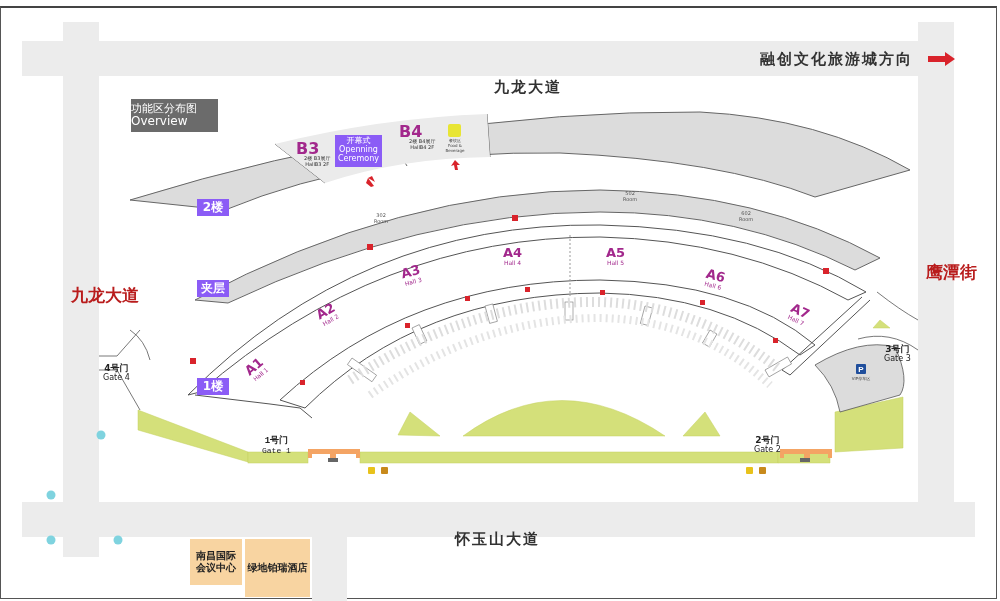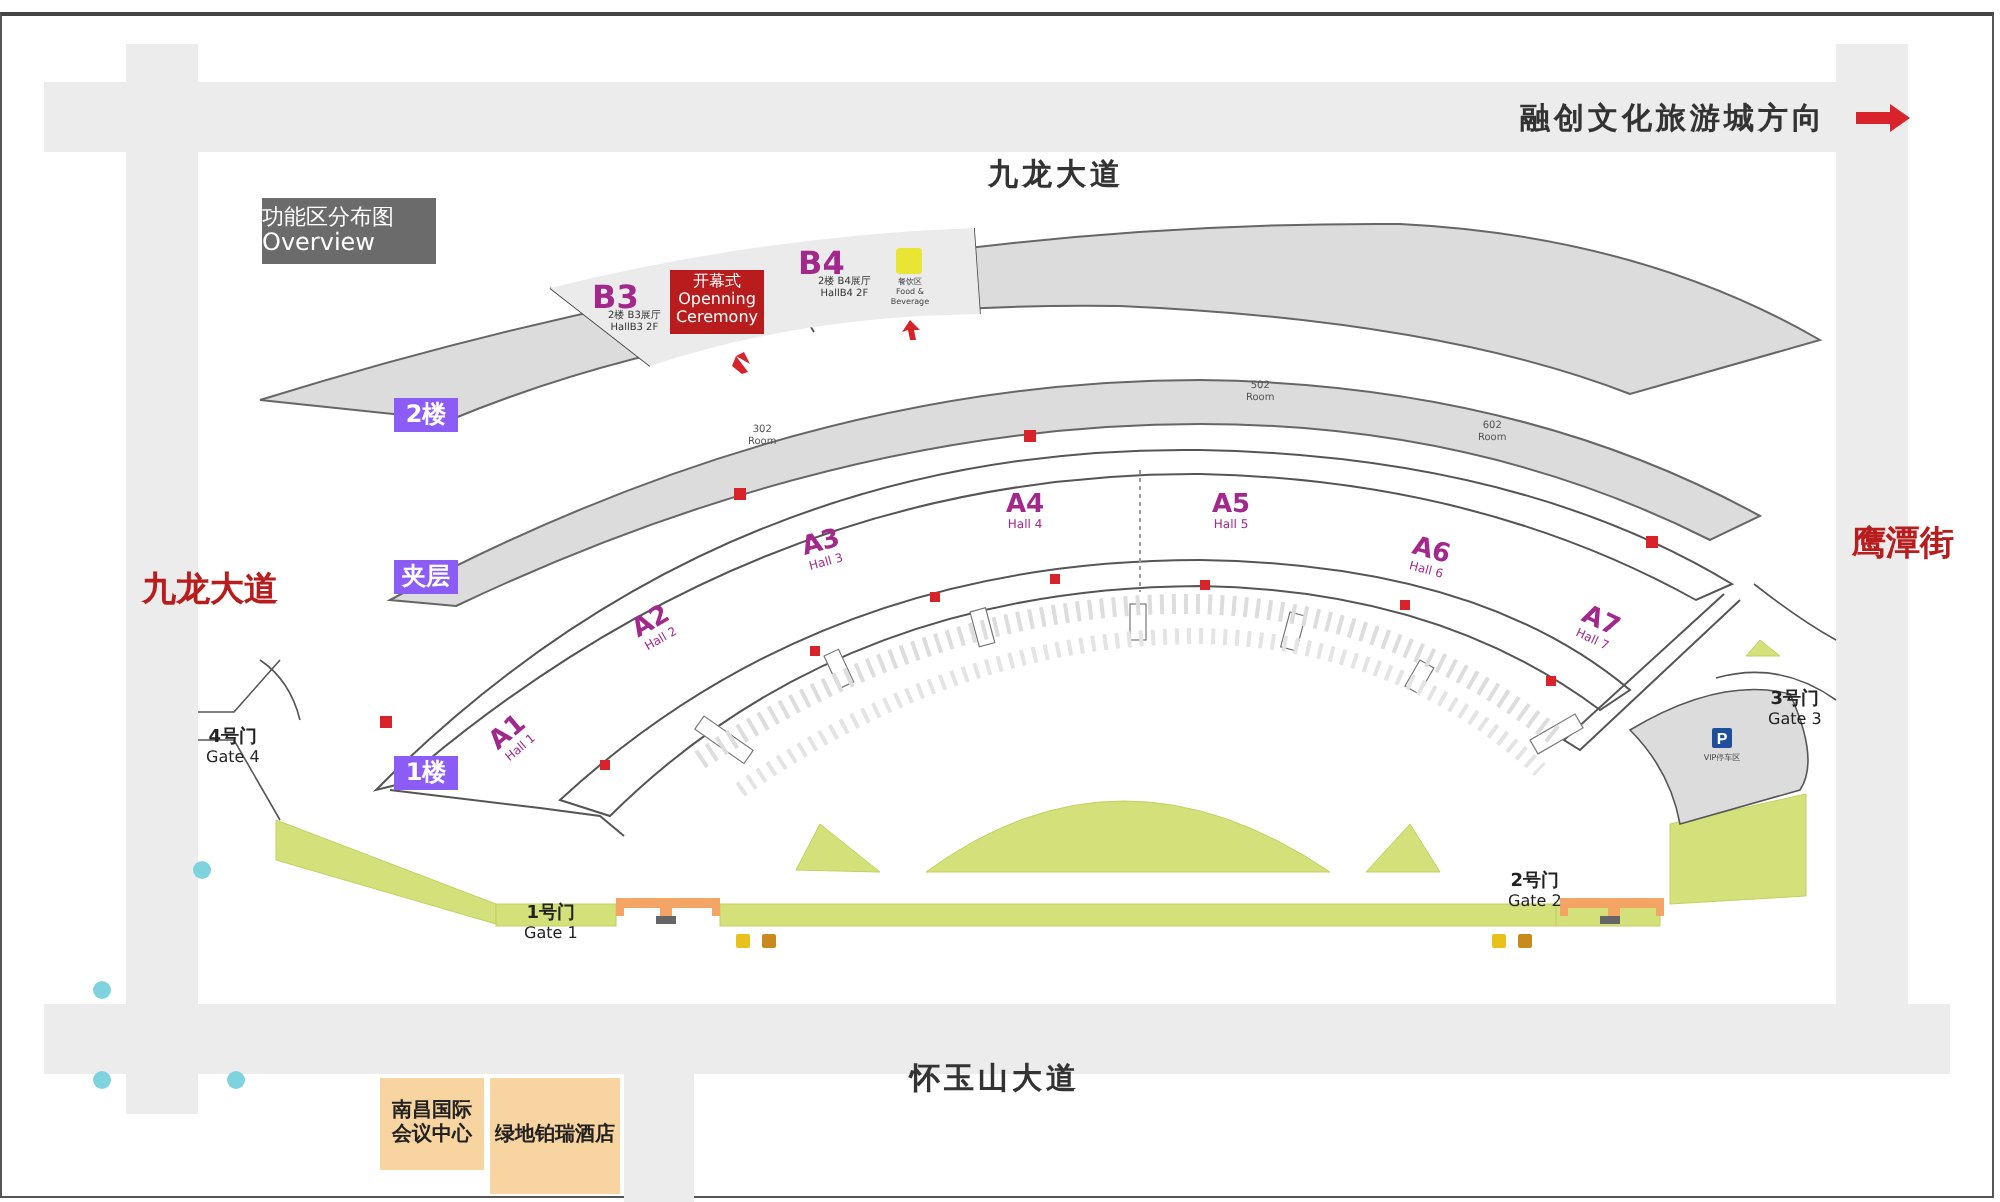--- a/index.html
+++ b/index.html
@@ -9,21 +9,21 @@
   .lbl { position: absolute; white-space: nowrap; }
   .road-h { font-weight: bold; color: #333; font-size: 15px; letter-spacing: 2px; }
   .road-v { font-weight: bold; color: #b91c1c; font-size: 17px; line-height: 20px; width: 20px; text-align: center; }
   .overview { position: absolute; left: 131px; top: 99px; width: 87px; height: 33px; background: #6b6b6b; color: #fff; text-align: left; font-size: 11px; line-height: 13px; padding-top: 3px; box-sizing: border-box; }
   .overview .en { font-size: 12px; }
   .floor-tag { position: absolute; background: #8b5cf6; color: #fff; font-weight: bold; font-size: 12px; text-align: center; line-height: 17px; height: 17px; width: 32px; }
   .hall { position: absolute; color: #a2288c; font-weight: bold; font-size: 13px; text-align: center; line-height: 12px; }
   .hall .sub { font-size: 6px; font-weight: normal; display: block; line-height: 7px; }
   .bhall { position: absolute; color: #a2288c; font-weight: bold; font-size: 16px; }
   .bsub { position: absolute; font-size: 5px; color: #333; text-align: center; line-height: 6px; }
-  .ceremony { position: absolute; left: 335px; top: 135px; width: 47px; height: 32px; background: #b91c1c; color: #fff; font-size: 8px; text-align: center; line-height: 9px; padding-top: 1px; box-sizing: border-box; }
+  .ceremony { position: absolute; left: 335px; top: 135px; width: 47px; height: 32px; background: #8b5cf6; color: #fff; font-size: 8px; text-align: center; line-height: 9px; padding-top: 1px; box-sizing: border-box; }
   .gate { position: absolute; font-size: 8px; text-align: center; line-height: 9px; color: #222; }
   .gate b { font-size: 9px; }
   .room { position: absolute; font-size: 5px; color: #555; text-align: center; line-height: 6px; }
   .bldg { position: absolute; background: #f8d4a1; font-weight: bold; font-size: 10px; color: #222; text-align: center; display: flex; align-items: center; justify-content: center; line-height: 12px; }
   .arrow-red { position: absolute; left: 928px; top: 52px; width: 27px; height: 14px; }
   .tiny { position: absolute; font-size: 4px; color: #444; text-align: center; }
 </style>
 </head>
 <body>
 
@@ -189,21 +189,21 @@
   </div>
 
 <div class="hall" style="left:247px; top:360px; transform:rotate(-40deg);"><span>A1</span><span class="sub">Hall 1</span></div>
 <div class="hall" style="left:318px; top:305px; transform:rotate(-30deg);"><span>A2</span><span class="sub">Hall 2</span></div>
 <div class="hall" style="left:402px; top:266px; transform:rotate(-15deg);"><span>A3</span><span class="sub">Hall 3</span></div>
 <div class="hall" style="left:503px; top:247px;"><span>A4</span><span class="sub">Hall 4</span></div>
 <div class="hall" style="left:606px; top:247px;"><span>A5</span><span class="sub">Hall 5</span></div>
 <div class="hall" style="left:705px; top:270px; transform:rotate(15deg);"><span>A6</span><span class="sub">Hall 6</span></div>
 <div class="hall" style="left:789px; top:305px; transform:rotate(25deg);"><span>A7</span><span class="sub">Hall 7</span></div>
 
-<div class="gate" style="left:262px; top:452px;"><b>1号门</b><div>Gate 1</div></div>
+<div class="gate" style="left:262px; top:436px;font-family:Liberation Mono, monospace;"><b>1号门</b><div>Gate 1</div></div>
 <div class="gate" style="left:754px; top:436px;"><b>2号门</b><div>Gate 2</div></div>
 <div class="gate" style="left:884px; top:345px;"><b>3号门</b><div>Gate 3</div></div>
 <div class="gate" style="left:103px; top:364px;"><b>4号门</b><div>Gate 4</div></div>
 
 <div class="tiny" style="left:846px; top:376px; width:30px;">VIP停车区</div>
 
 <div class="bldg" style="left:190px; top:539px; width:52px; height:46px;">
   <div>
       <div>南昌国际</div>
       <div>会议中心</div>

